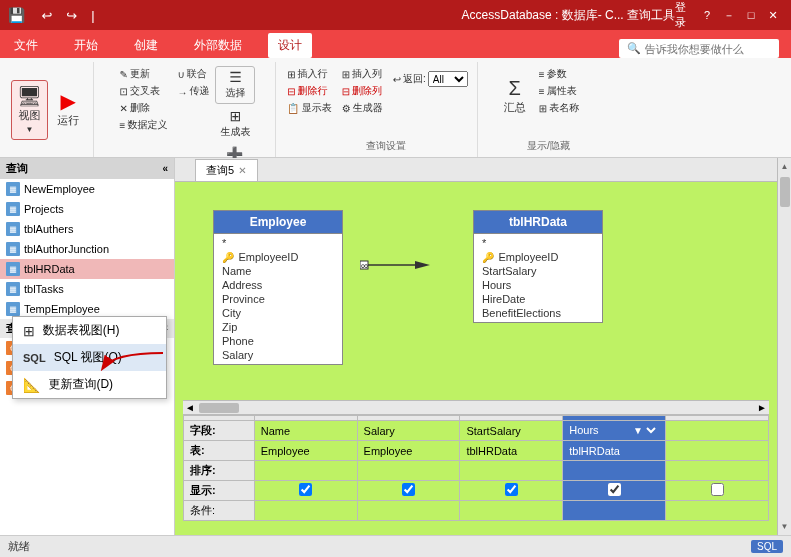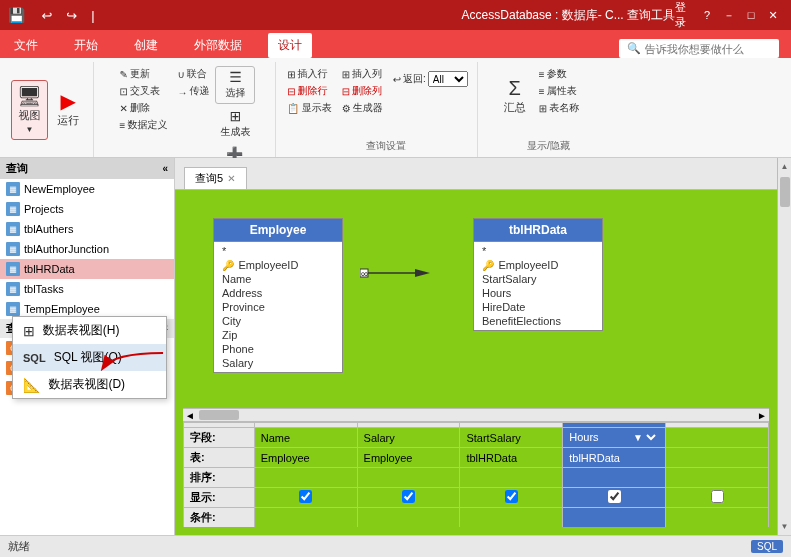--- a/index.html
+++ b/index.html
@@ -174,44 +174,44 @@
     .content-area {
       flex: 1;
       display: flex;
       flex-direction: column;
       background: #f0f0f0;
       overflow: hidden;
     }
 
     
     .tab-bar {
-      height: 32px;
+      height: 24px;
       background: #e8e8e8;
       display: flex;
       align-items: flex-end;
-      padding-left: 9px;
+      padding-left: 20px;
       border-bottom: 1px solid #bbb;
     }
     .tab {
       background: white;
       border: 1px solid #bbb;
       border-bottom: none;
       padding: 3px 10px;
       font-size: 11px;
       cursor: pointer;
       display: flex;
       align-items: center;
       gap: 4px;
     }
     .tab-close { font-size: 10px; color: #888; }
 
     
     .query-designer {
       flex: 1;
-      background: #84cc16;
+      background: #bef264;
       padding: 8px;
       display: flex;
       flex-direction: column;
       overflow: hidden;
     }
     .tables-area {
       flex: 1;
       min-height: 240px;
       display: flex;
       gap: 50px;
@@ -520,21 +520,21 @@
     <div class="dropdown-item">
       <span class="dropdown-item-icon">⊞</span>
       <span>数据表视图(H)</span>
     </div>
     <div class="dropdown-item active" style="background:#dde8f5;">
       <span class="dropdown-item-icon" style="font-weight:bold;font-size:11px;">SQL</span>
       <span>SQL 视图(Q)</span>
     </div>
     <div class="dropdown-item">
       <span class="dropdown-item-icon">📐</span>
-      <span>数据表视图(D)</span>
+      <span>更新查询(D)</span>
     </div>
   </div>
 
   <div style="position:absolute;left:93px;top:185px;pointer-events:none;z-index:200;">
     <svg width="80" height="40" viewBox="0 0 80 40">
       <defs>
         <marker id="arrowhead" markerWidth="8" markerHeight="6" refX="6" refY="3" orient="auto">
           <polygon points="0 0, 8 3, 0 6" fill="#cc0000"></polygon>
         </marker>
       </defs>
@@ -644,21 +644,21 @@
             </tr>
             <tr>
               <td style="background:#e8e8e8;font-weight:bold;">显示:</td>
               <td class="checkbox-cell"><input type="checkbox" checked="" style=""></td>
               <td class="checkbox-cell"><input type="checkbox" checked="" style=""></td>
               <td class="checkbox-cell"><input type="checkbox" checked="" style=""></td>
               <td class="checkbox-cell selected-col"><input type="checkbox" checked="" style="accent-color: white;"></td>
               <td class="checkbox-cell"><input type="checkbox" style=""></td>
             </tr>
             <tr>
-              <td style="background:#e8e8e8;font-weight:bold;">条件:</td>
+              <td style="background:#e8e8e8;font-weight:normal;">条件:</td>
               <td></td>
               <td></td>
               <td></td>
               <td class="selected-col"></td>
               <td></td>
             </tr>
           </tbody>
         </table>
       </div>
     </div>

